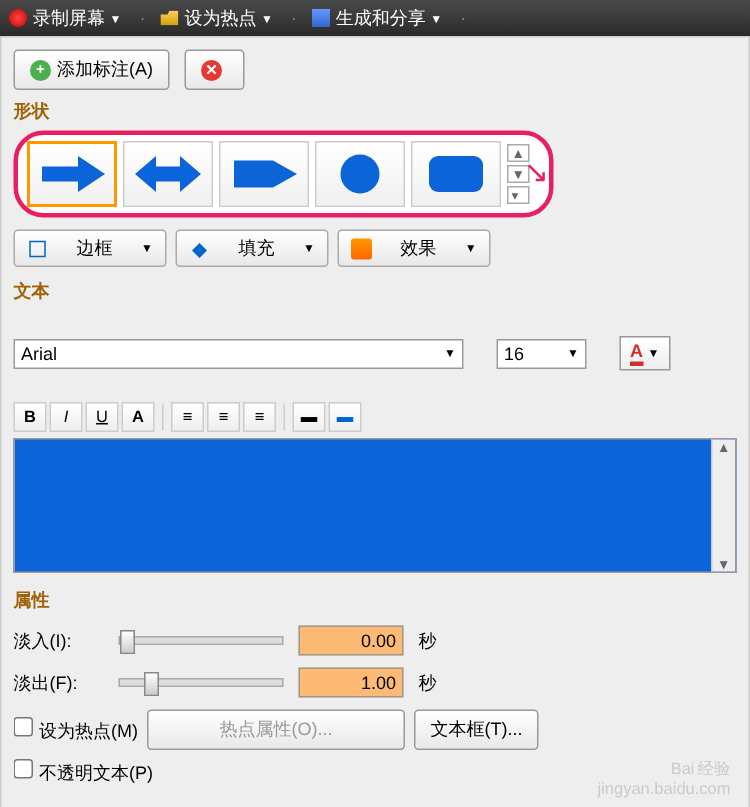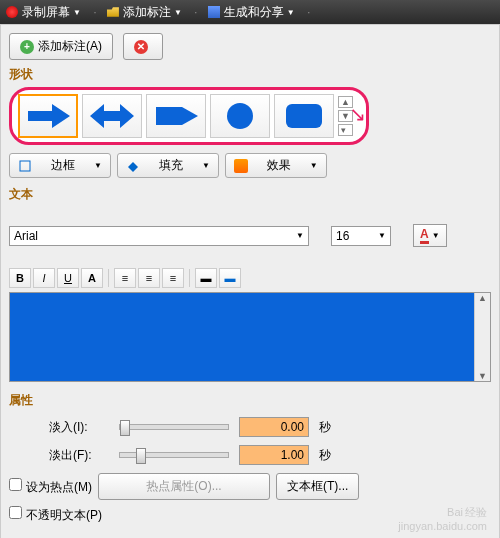--- a/index.html
+++ b/index.html
@@ -33,21 +33,21 @@
 .fontname { width: 300px; }
 .fontsize { width: 60px; }
 .colorbtn { border: 1px solid #999; padding: 2px 6px; display: flex; align-items: center; background: linear-gradient(#fff,#eee); }
 .txtfmt { display: flex; gap: 2px; margin: 4px 0; align-items: center; }
 .fmtbtn { border: 1px solid #ccc; background: linear-gradient(#fff,#eee); width: 22px; height: 20px; display: flex; align-items: center; justify-content: center; cursor: pointer; font-size: 11px; }
 .sep { width: 1px; height: 18px; background: #ccc; margin: 0 3px; }
 .textarea { width: 100%; height: 90px; background: #0b64d8; border: 1px solid #999; position: relative; }
 .scrollv { position: absolute; right: 0; top: 0; width: 16px; height: 100%; background: #eee; border-left: 1px solid #ccc; display: flex; flex-direction: column; justify-content: space-between; align-items: center; }
 .scrollv span { font-size: 9px; color: #666; }
 .proprow { display: flex; align-items: center; gap: 10px; margin: 8px 0; }
-.proprow label { width: 60px; margin-left: 40px; }
+.proprow label { width: 60px; }
 .slider { width: 110px; height: 6px; background: #ddd; border: 1px solid #aaa; position: relative; }
 .thumb { position: absolute; top: -5px; width: 10px; height: 16px; background: linear-gradient(#fff,#ccc); border: 1px solid #888; }
 .numfield { width: 70px; border: 1px solid #999; padding: 2px 4px; text-align: right; background: #fdba74; }
 .chkrow { display: flex; align-items: center; margin: 6px 0; gap: 6px; }
 .chkrow input { margin-right: 4px; }
 .btn-disabled { color: #999; }
 .watermark { position: absolute; right: 12px; bottom: 6px; opacity: 0.35; font-size: 11px; color: #888; text-align: right; }
 .shapebox-outer { position: relative; padding-right: 130px; }
 </style>
 </head>
@@ -55,21 +55,21 @@
 
 <div class="titlebar">
   <div class="tb-item">
     <span class="tb-icon rec"></span>
     <span>录制屏幕</span>
     <span class="dd">▼</span>
   </div>
   <span class="tb-sep">·</span>
   <div class="tb-item">
     <span class="tb-icon fold"></span>
-    <span>添加标注</span>
+    <span>设为热点</span>
     <span class="dd">▼</span>
   </div>
   <span class="tb-sep">·</span>
   <div class="tb-item">
     <span class="tb-icon share"></span>
     <span>生成和分享</span>
     <span class="dd">▼</span>
   </div>
   <span class="tb-sep">·</span>
 </div>

